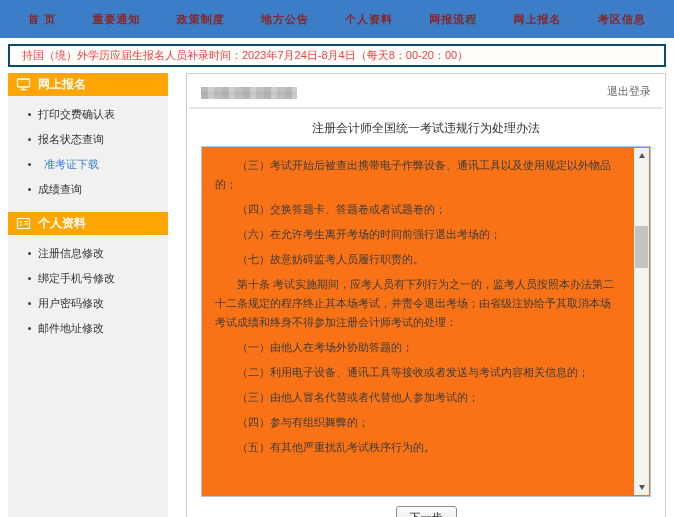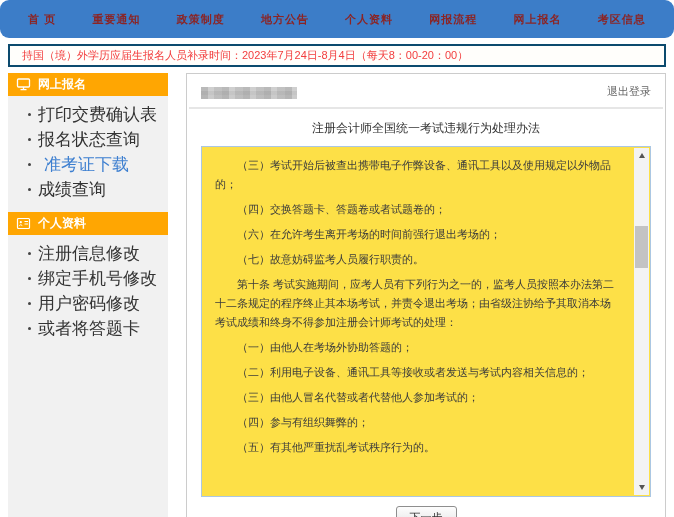--- a/index.html
+++ b/index.html
@@ -1,40 +1,40 @@
 <!DOCTYPE html>
 <html><head>
 <meta charset="utf-8">
 <style>
   * { margin:0; padding:0; box-sizing:border-box; }
   html,body { width:674px; height:517px; overflow:hidden; background:#fff;
     font-family:"Liberation Sans","DejaVu Sans",sans-serif; }
 
   
   .topnav { height:38px; background:#3c7dc8; display:flex; align-items:center;
-    justify-content:space-around; padding:11px 10px;border-radius:9px; }
+    justify-content:space-around; padding:11px 10px; }
   .nav-item { font-size:11px; font-weight:bold; color:#8b2424; cursor:pointer;
     letter-spacing:1px; white-space:nowrap; }
 
   
   .notice { margin:6px 8px 0 8px; height:23px; border:2px solid #0c4a6e; background:#fffefb;
     display:flex; align-items:center; padding-left:12px; }
   .notice-text { color:#f23d3d; font-size:11px; white-space:nowrap; }
 
   
   .content { display:flex; margin:6px 8px 0 8px; height:460px; }
 
   
   .sidebar { width:160px; background:#f1f1f1; height:100%; flex:none; }
   .side-header { height:23px; background:#ffa602; color:#fff; font-size:12px; font-weight:bold;
     display:flex; align-items:center; padding-left:8px; }
   .side-header .hicon { width:16px; height:13px; margin-right:6px; display:inline-flex; }
   .side-list { padding:6px 0 10px 0; }
   .side-item { display:flex; align-items:center; padding-left:20px; height:25px;
-    font-size:17px; color:#333; cursor:pointer; }
+    font-size:11px; color:#333; cursor:pointer; }
   .side-item .bullet { width:3px; height:3px; background:#444; border-radius:50%;
     margin-right:7px; flex:none; }
   .side-item.active { color:#3d7fd0;gap:6px; }
   .side-item.active .bullet { background:#444; }
 
   
   .panel { flex:1; margin-left:18px; border:1px solid #ccc; background:#fff;
     height:457px; display:flex; flex-direction:column; }
   .panel-head { display:flex; justify-content:space-between; align-items:flex-end;
     padding:10px 14px 8px 14px; }
@@ -42,21 +42,21 @@
     background:
       repeating-linear-gradient(90deg, rgba(160,160,160,.55) 0 7px, rgba(200,200,200,.55) 7px 13px, rgba(175,175,175,.55) 13px 21px),
       repeating-linear-gradient(0deg, #cfcfcf 0 4px, #c2c2c2 4px 8px, #d8d8d8 8px 12px); }
   .logout { font-size:11px; color:#666; cursor:pointer; }
   .panel-divider { border-top:2px solid #e6e6e6; margin:0 2px; }
   .doc-title { text-align:center; font-size:12px; font-weight:normal; color:#333;
     margin:11px 0 9px 0; }
 
   
   .scrollbox { margin:0 14px; border:1px solid #abc7e3; height:358px; position:relative;
-    overflow:hidden; background:#fde047; }
+    overflow:hidden; background:#f97316; }
   .doc-body { padding:3px 32px 3px 13px; }
   .para { font-size:11px; line-height:19px; color:#3b3b3b; text-indent:2em; margin:6px 0; }
 
   
   .vscroll { position:absolute; top:1px; right:1px; bottom:1px; width:15px; background:#f3f3f3; }
   .scroll-btn { position:absolute; left:0; width:15px; height:15px; background:#f3f3f3;
     display:flex; align-items:center; justify-content:center; cursor:pointer; }
   .scroll-btn.up { top:0; } .scroll-btn.down { bottom:0; }
   .tri-up { width:0; height:0; border-left:3.5px solid transparent; border-right:3.5px solid transparent;
     border-bottom:5px solid #555; }
@@ -158,21 +158,21 @@
           <span>绑定手机号修改</span>
         </div>
 
         <div class="side-item">
           <span class="bullet"></span>
           <span>用户密码修改</span>
         </div>
 
         <div class="side-item">
           <span class="bullet"></span>
-          <span>或者将答题卡</span>
+          <span>邮件地址修改</span>
         </div>
       </div>
 
   </div>
 
   <div class="panel">
 
     <div class="panel-head">
       <div class="redacted"></div>
       <span class="logout">退出登录</span>

